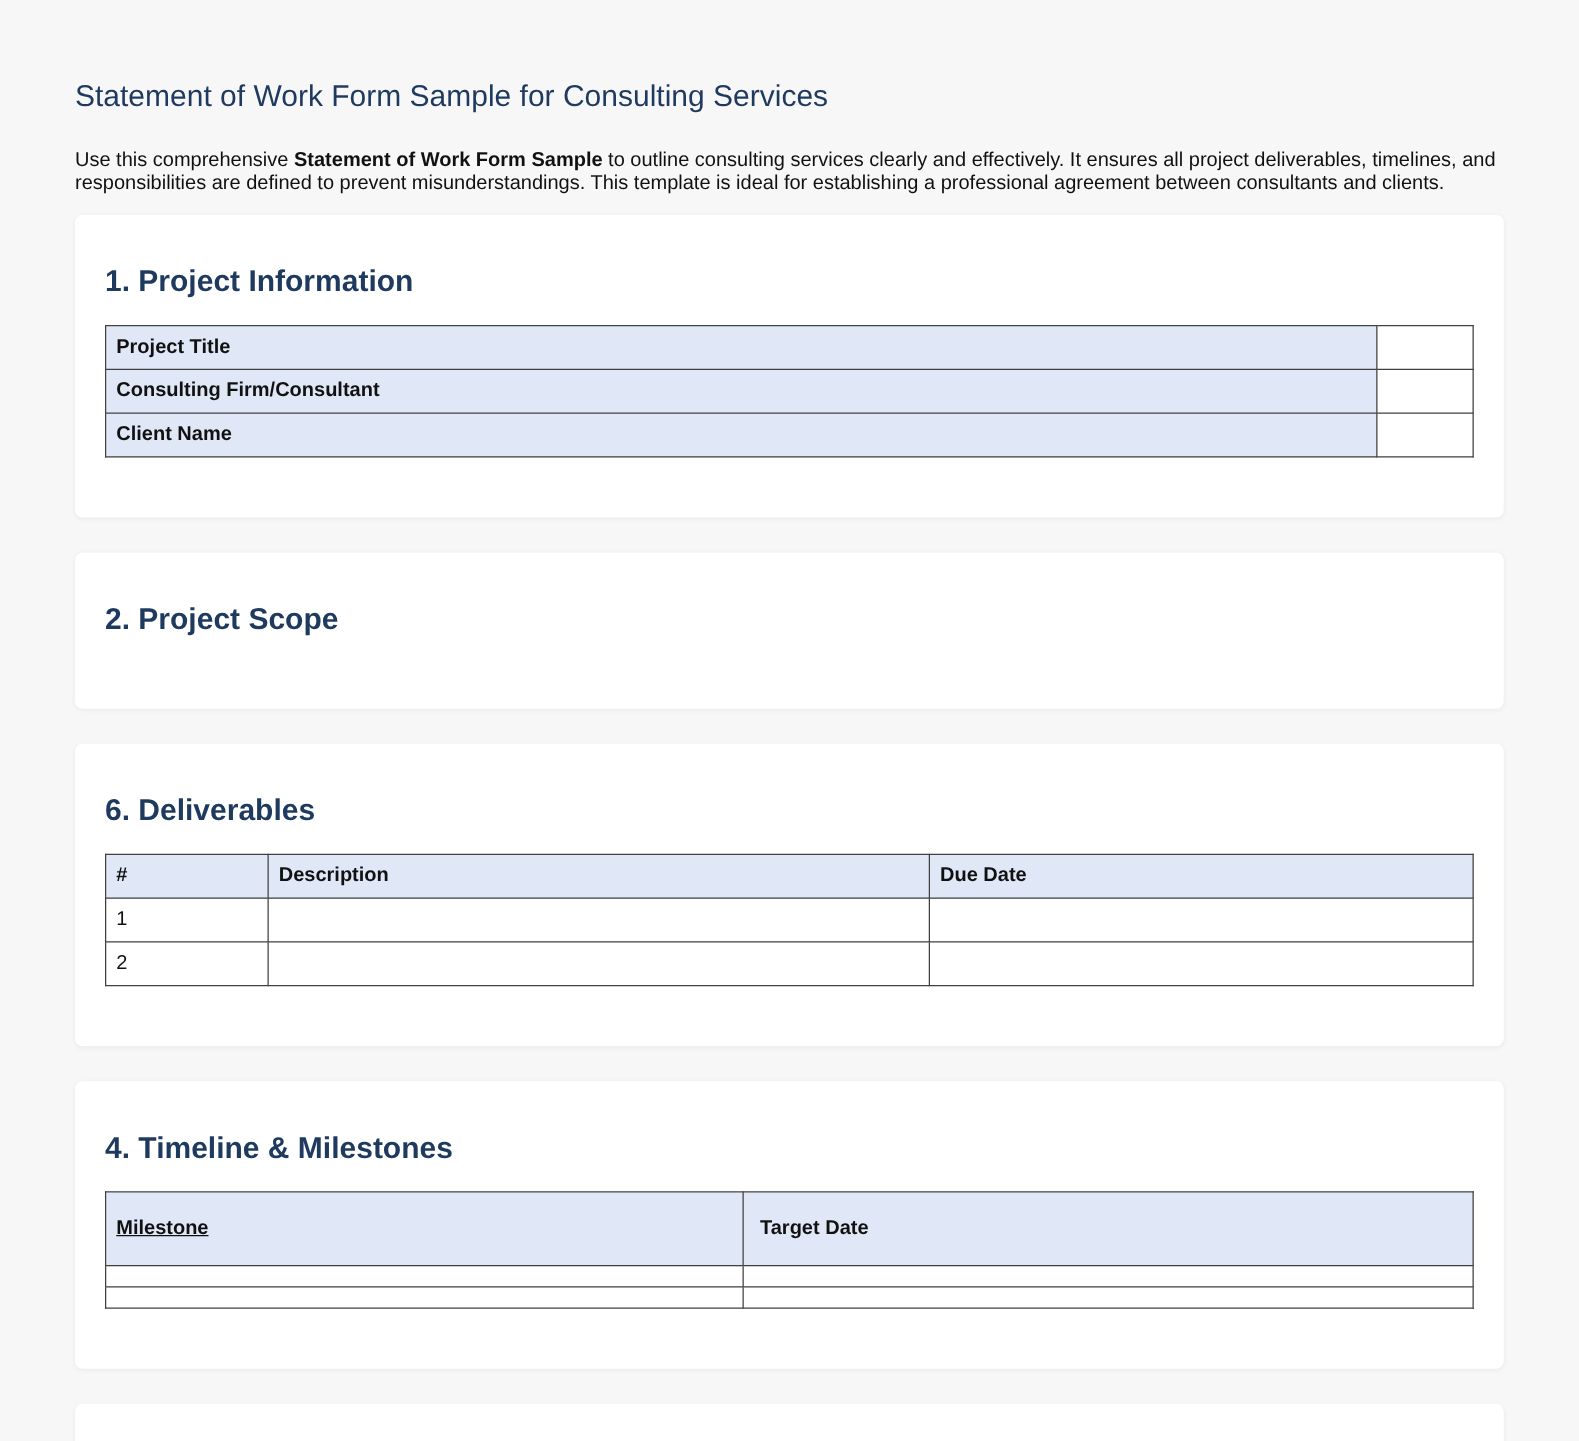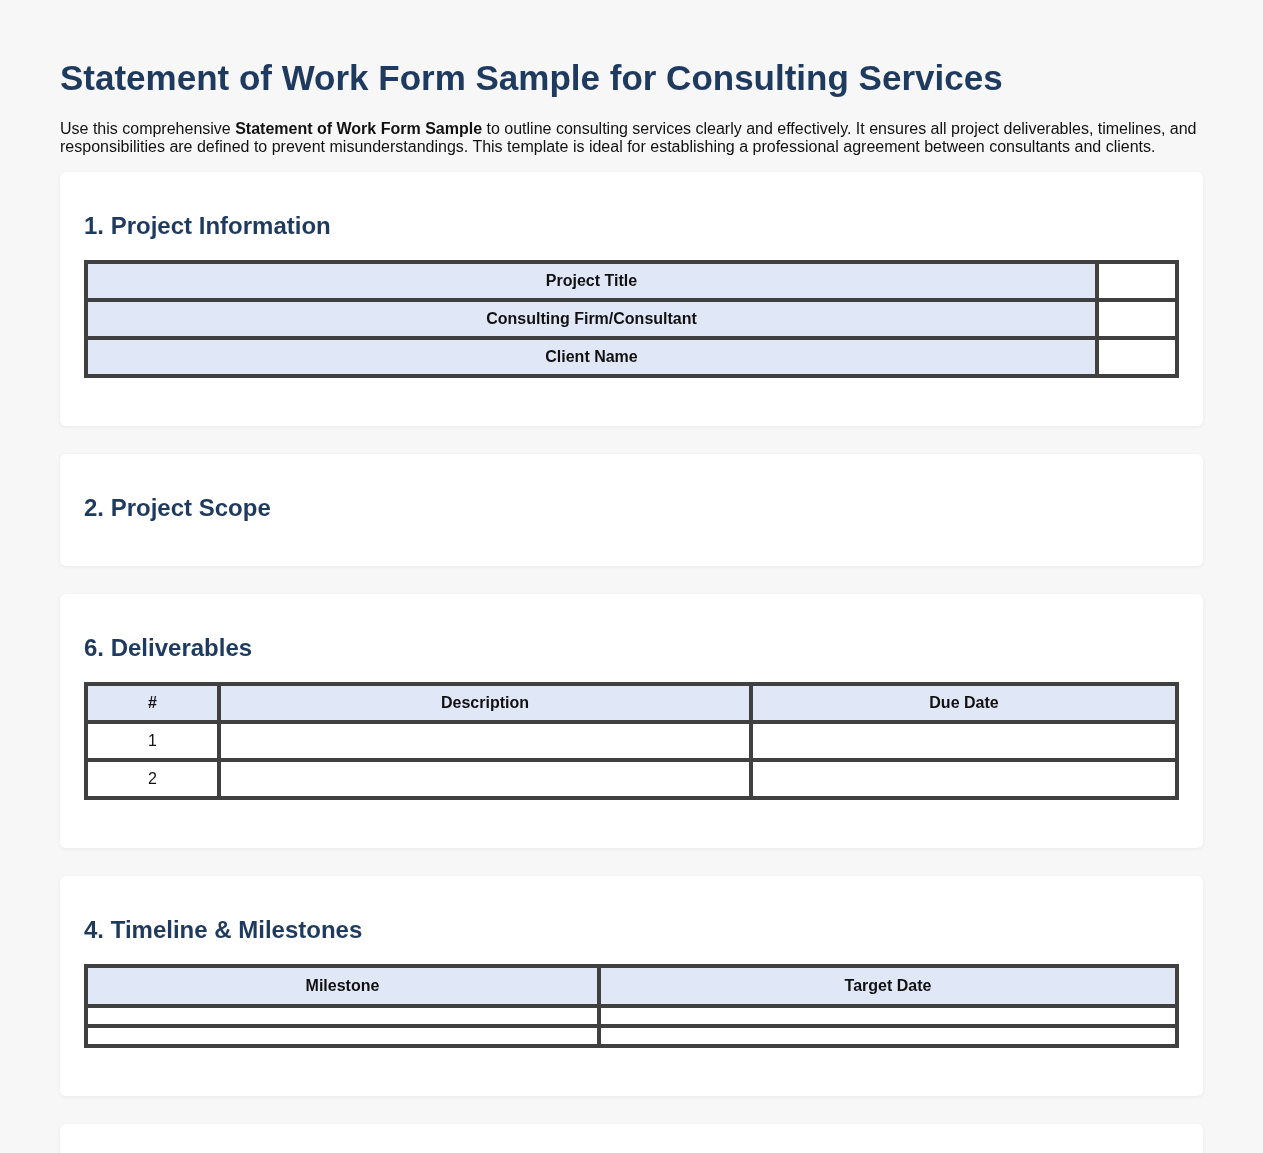--- a/index.html
+++ b/index.html
@@ -7,56 +7,56 @@
     background: #f7f7f7;
     font-family: "Liberation Sans", sans-serif;
     color: #111;
     width: 1263px;
     height: 1153px;
     overflow: hidden;
   }
   .page { padding: 56px 60px 0 60px; }
   h1 {
     margin: 0 0 20px 0;
-    font-size: 35px;
-    font-weight: bold;
+    font-size: 24px;
+    font-weight: normal;
     color: #1f3a5f;
     line-height: 44px;
   }
   .intro {
     margin: 0 0 16px 0;
     font-size: 16px;
     line-height: 18px;
     color: #111;
   }
   .card {
     background: #fff;
     border-radius: 6px;
     box-shadow: 0 1px 4px rgba(0,0,0,0.06);
     padding: 24px 24px 48px 24px;
     margin-bottom: 28px;
   }
-  .card.compact { padding-bottom: 24px; }
+  .card.compact { padding-bottom: 37px; }
   h2 {
     margin: 14px 0 18px 0;
     font-size: 24px;
     font-weight: bold;
     color: #1f3a5f;
     line-height: 32px;
   }
   table {
     width: 100%;
     border-collapse: collapse;
     font-size: 16px;
   }
   td, th {
-    border: 4px solid #404040;
+    border: 1px solid #404040;
     padding: 0 8px;
     height: 34px;
-    text-align: center;
+    text-align: left;
   }
   th { background: #e0e8f8; font-weight: bold; }
   td.label { background: #e0e8f8; font-weight: bold; }
   td.value { width: 60px; background: #fff; }
   .timeline td { height: 16px; padding: 0; }
 </style>
 </head>
 <body>
 
 <div class="page">
@@ -109,22 +109,22 @@
       </tr>
     </tbody>
       </table>
   </div>
 
   <div class="card">
     <h2>4. Timeline &amp; Milestones</h2>
     <table class="timeline">
       <tbody>
           <tr>
-        <th style="width:493px; height:34px; padding:1px 8px;">Milestone</th>
-        <th style="height:34px; padding:0 24px;">Target Date</th>
+        <th style="width:493px; height:34px; padding:12px 8px;text-decoration:underline;">Milestone</th>
+        <th style="height:34px; padding:0 13px;">Target Date</th>
       </tr>
       <tr>
         <td></td>
         <td></td>
       </tr>
       <tr>
         <td></td>
         <td></td>
       </tr>
     </tbody>

